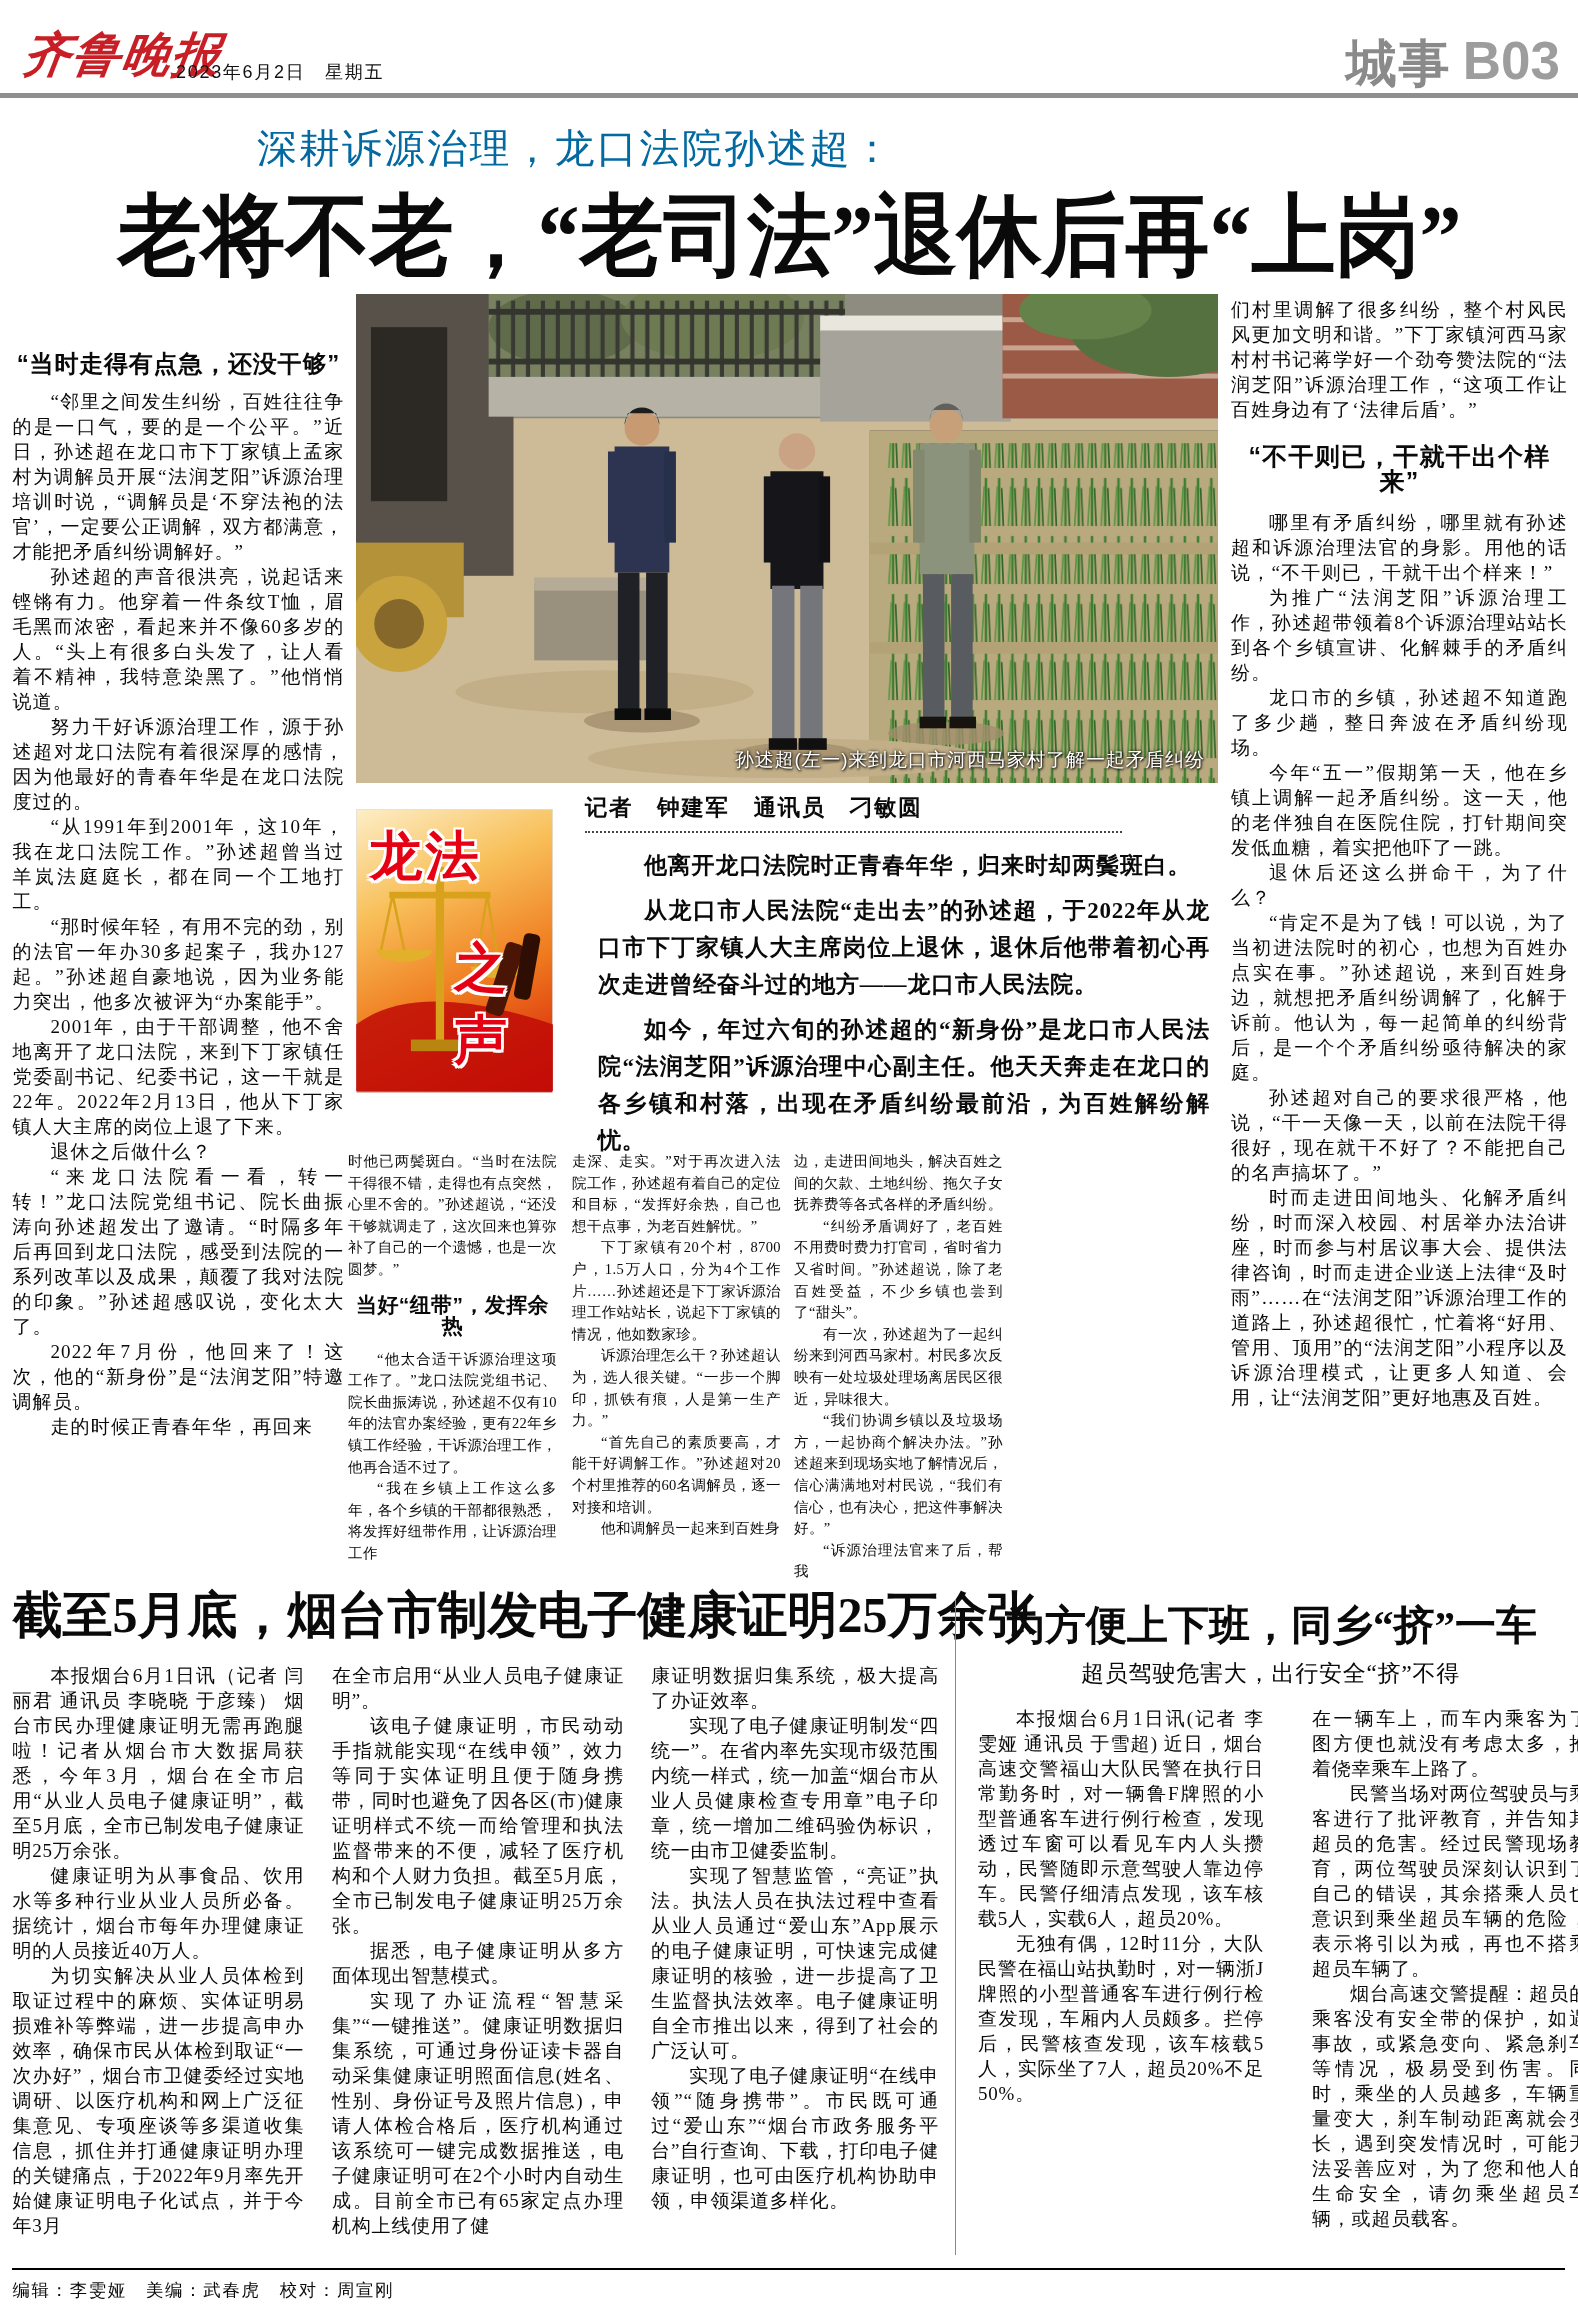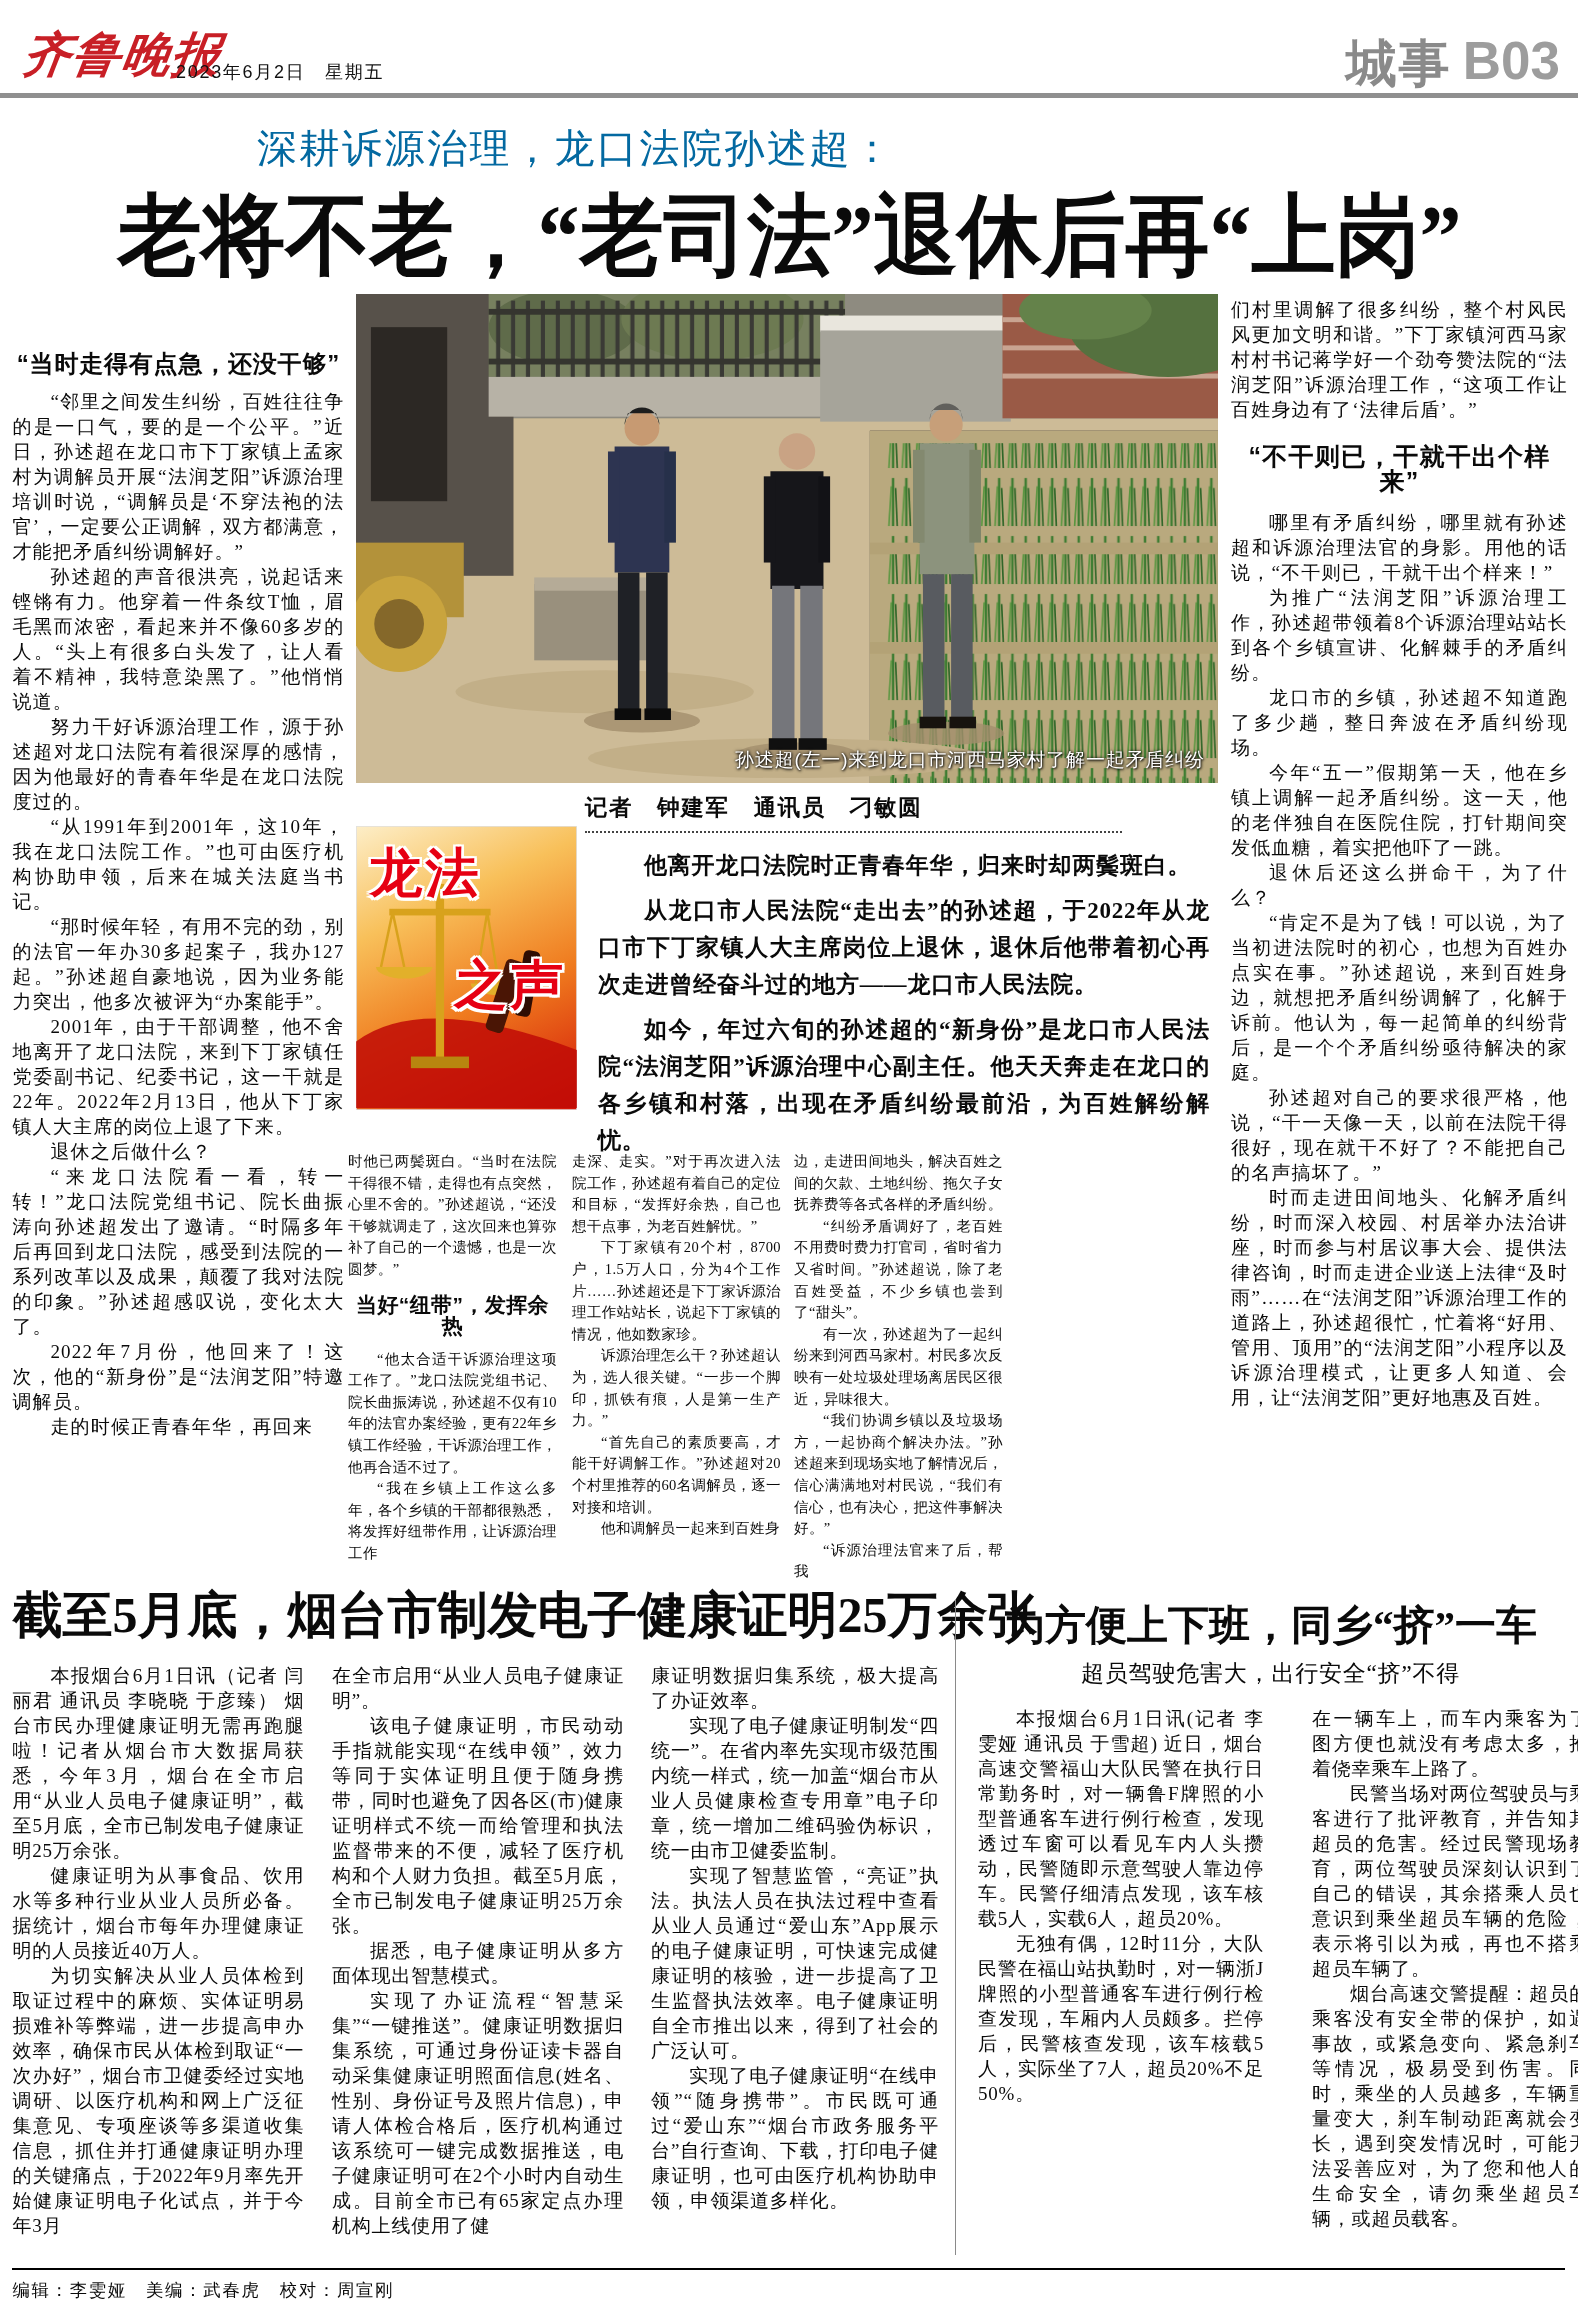--- a/index.html
+++ b/index.html
@@ -44,21 +44,21 @@
                  text-shadow:0 0 3.3px #000,0.8px 0.8px 2.5px #000;font-family:"Liberation Sans",sans-serif;}
 
   
   .byline{left:585px;top:792px;width:537px;font-family:"Liberation Sans","DejaVu Sans",sans-serif;
           font-size:22.4px;font-weight:700;letter-spacing:1.7px;padding-bottom:8.3px;
           border-bottom:2.5px dotted #444;}
   .intro{left:590px;top:839px;width:628px;font-size:23px;line-height:37px;font-weight:700;letter-spacing:0.8px;}
   .intro p{margin:8px;text-indent:2em;text-align:justify;}
 
   
-  .logobox{left:356px;top:826px;width:221px;height:284px;
+  .logobox{left:356px;top:809px;width:197px;height:284px;
            background:linear-gradient(155deg,#fdeec8 0%,#f8c05a 30%,#ef7a1e 62%,#d31408 100%);
            overflow:hidden;box-shadow:0 0 0 0.8px #e0e0e0 inset;}
   .logobox .zh{position:absolute;font-family:"Liberation Sans","DejaVu Sans",sans-serif;
                font-weight:900;font-size:53px;color:#e60013;letter-spacing:3.3px;
                text-shadow:-2.5px -2.5px 0 #fff,2.5px -2.5px 0 #fff,-2.5px 2.5px 0 #fff,2.5px 2.5px 0 #fff,0 -2.5px 0 #fff,0 2.5px 0 #fff,-2.5px 0 0 #fff,2.5px 0 0 #fff;}
   .logobox .l1{left:13.3px;top:11.6px;}
   .logobox .l2{left:98px;top:124px;}
 
   
   .h-headline{left:12.4px;top:1582px;width:937px;font-size:50px;font-weight:900;letter-spacing:0px;white-space:nowrap;}
@@ -213,21 +213,21 @@
       <p>从龙口市人民法院“走出去”的孙述超，于2022年从龙口市下丁家镇人大主席岗位上退休，退休后他带着初心再次走进曾经奋斗过的地方——龙口市人民法院。</p>
       <p>如今，年过六旬的孙述超的“新身份”是龙口市人民法院“法润芝阳”诉源治理中心副主任。他天天奔走在龙口的各乡镇和村落，出现在矛盾纠纷最前沿，为百姓解纷解忧。</p>
     </div>
 
   <div class="abs bodycol colA">
     <h3 class="subheadA">“当时走得有点急，还没干够”</h3>
     <div>
         <p>“邻里之间发生纠纷，百姓往往争的是一口气，要的是一个公平。”近日，孙述超在龙口市下丁家镇上孟家村为调解员开展“法润芝阳”诉源治理培训时说，“调解员是‘不穿法袍的法官’，一定要公正调解，双方都满意，才能把矛盾纠纷调解好。”</p>
         <p>孙述超的声音很洪亮，说起话来铿锵有力。他穿着一件条纹T恤，眉毛黑而浓密，看起来并不像60多岁的人。“头上有很多白头发了，让人看着不精神，我特意染黑了。”他悄悄说道。</p>
         <p>努力干好诉源治理工作，源于孙述超对龙口法院有着很深厚的感情，因为他最好的青春年华是在龙口法院度过的。</p>
-        <p>“从1991年到2001年，这10年，我在龙口法院工作。”也可由医疗机构协助申领，后来在城关法庭当书记。</p>
+        <p>“从1991年到2001年，这10年，我在龙口法院工作。”孙述超曾当过羊岚法庭庭长，都在同一个工地打工。</p>
         <p>“那时候年轻，有用不完的劲，别的法官一年办30多起案子，我办127起。”孙述超自豪地说，因为业务能力突出，他多次被评为“办案能手”。</p>
         <p>2001年，由于干部调整，他不舍地离开了龙口法院，来到下丁家镇任党委副书记、纪委书记，这一干就是22年。2022年2月13日，他从下丁家镇人大主席的岗位上退了下来。</p>
         <p>退休之后做什么？</p>
         <p>“来龙口法院看一看，转一转！”龙口法院党组书记、院长曲振涛向孙述超发出了邀请。“时隔多年后再回到龙口法院，感受到法院的一系列改革以及成果，颠覆了我对法院的印象。”孙述超感叹说，变化太大了。</p>
         <p>2022年7月份，他回来了！这次，他的“新身份”是“法润芝阳”特邀调解员。</p>
         <p>走的时候正青春年华，再回来</p>
       </div>
   </div>
 
   <div class="abs bodycol midcol mid1">

